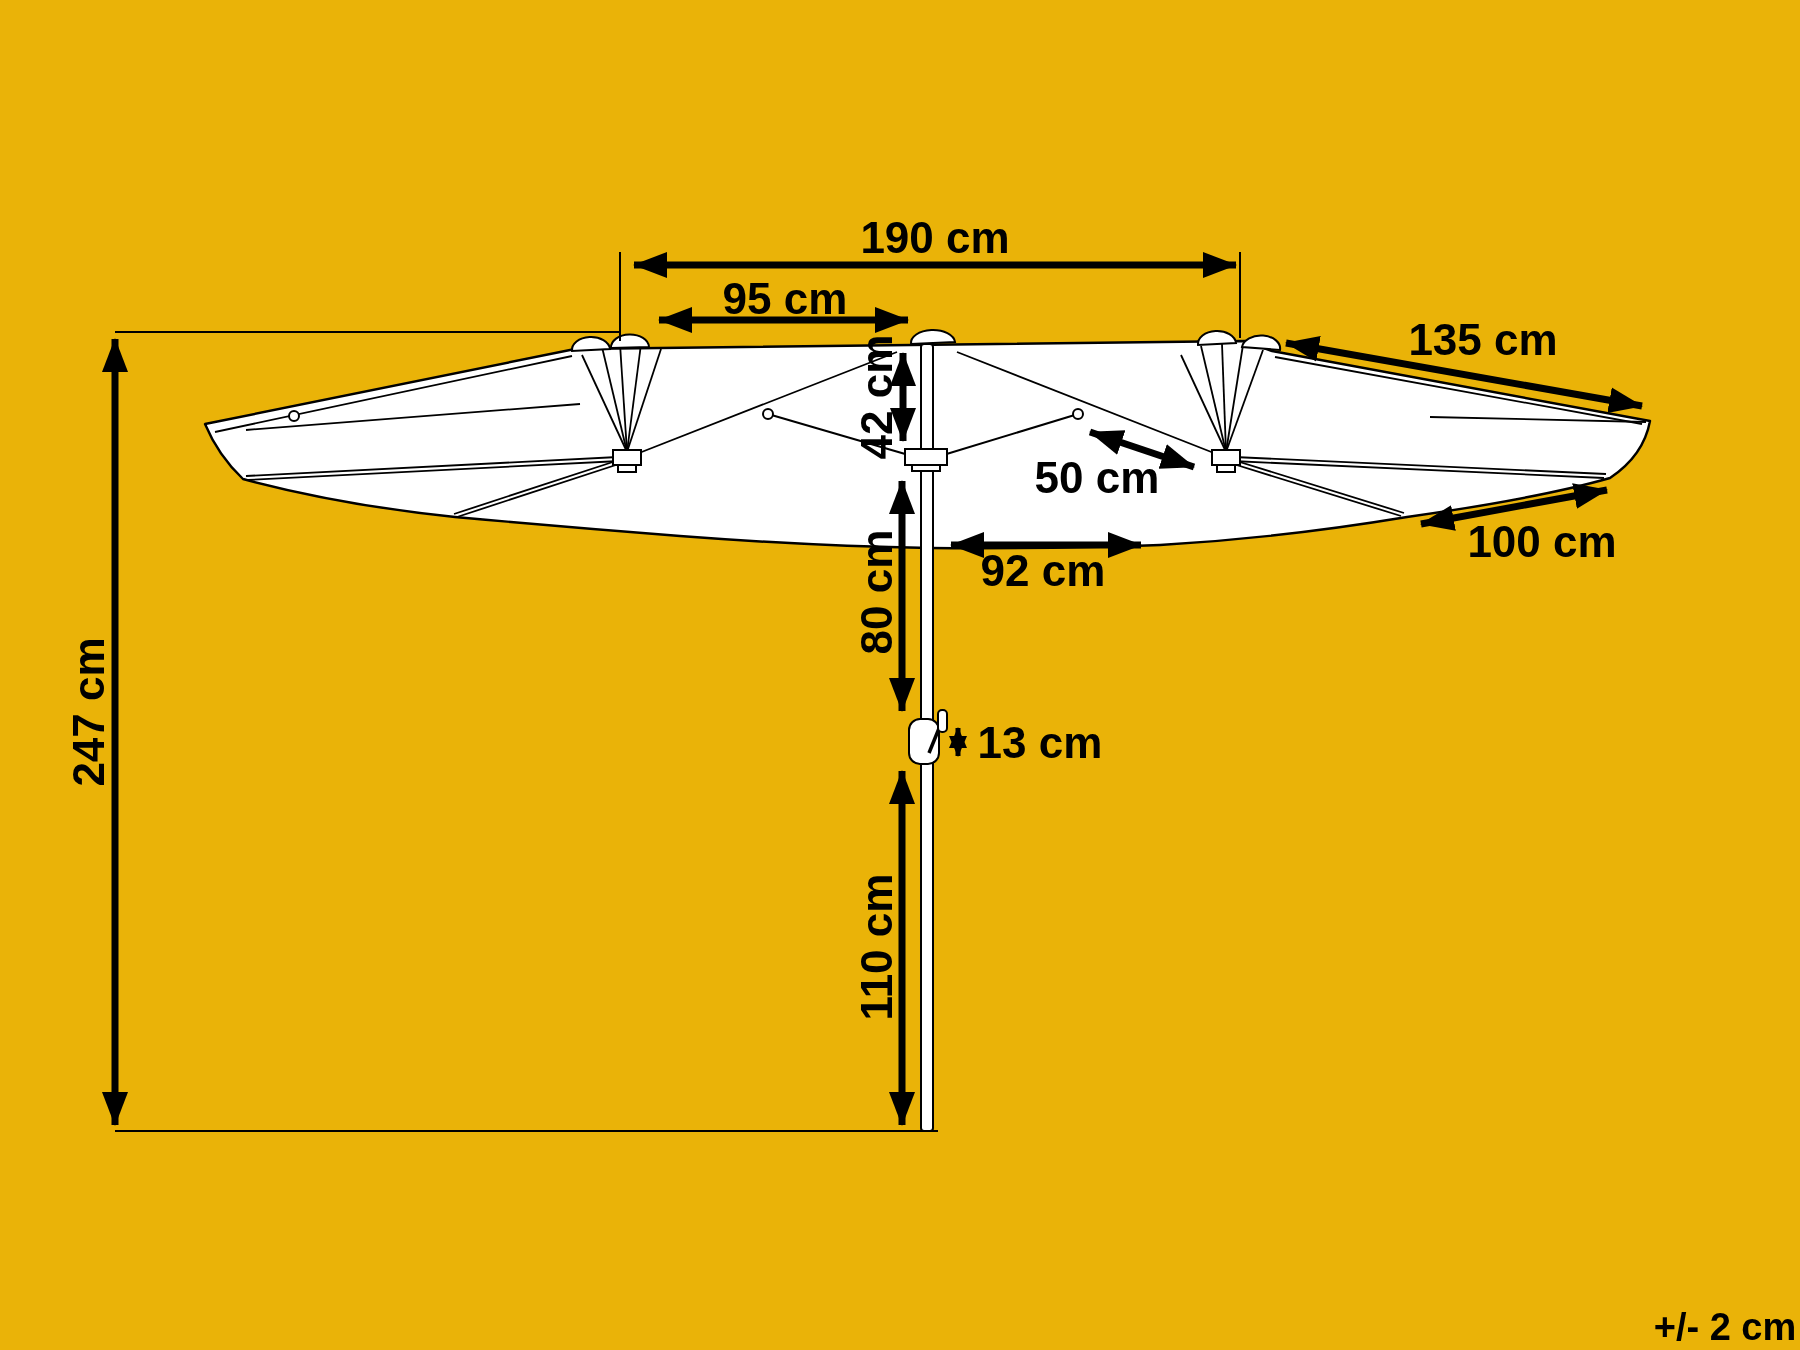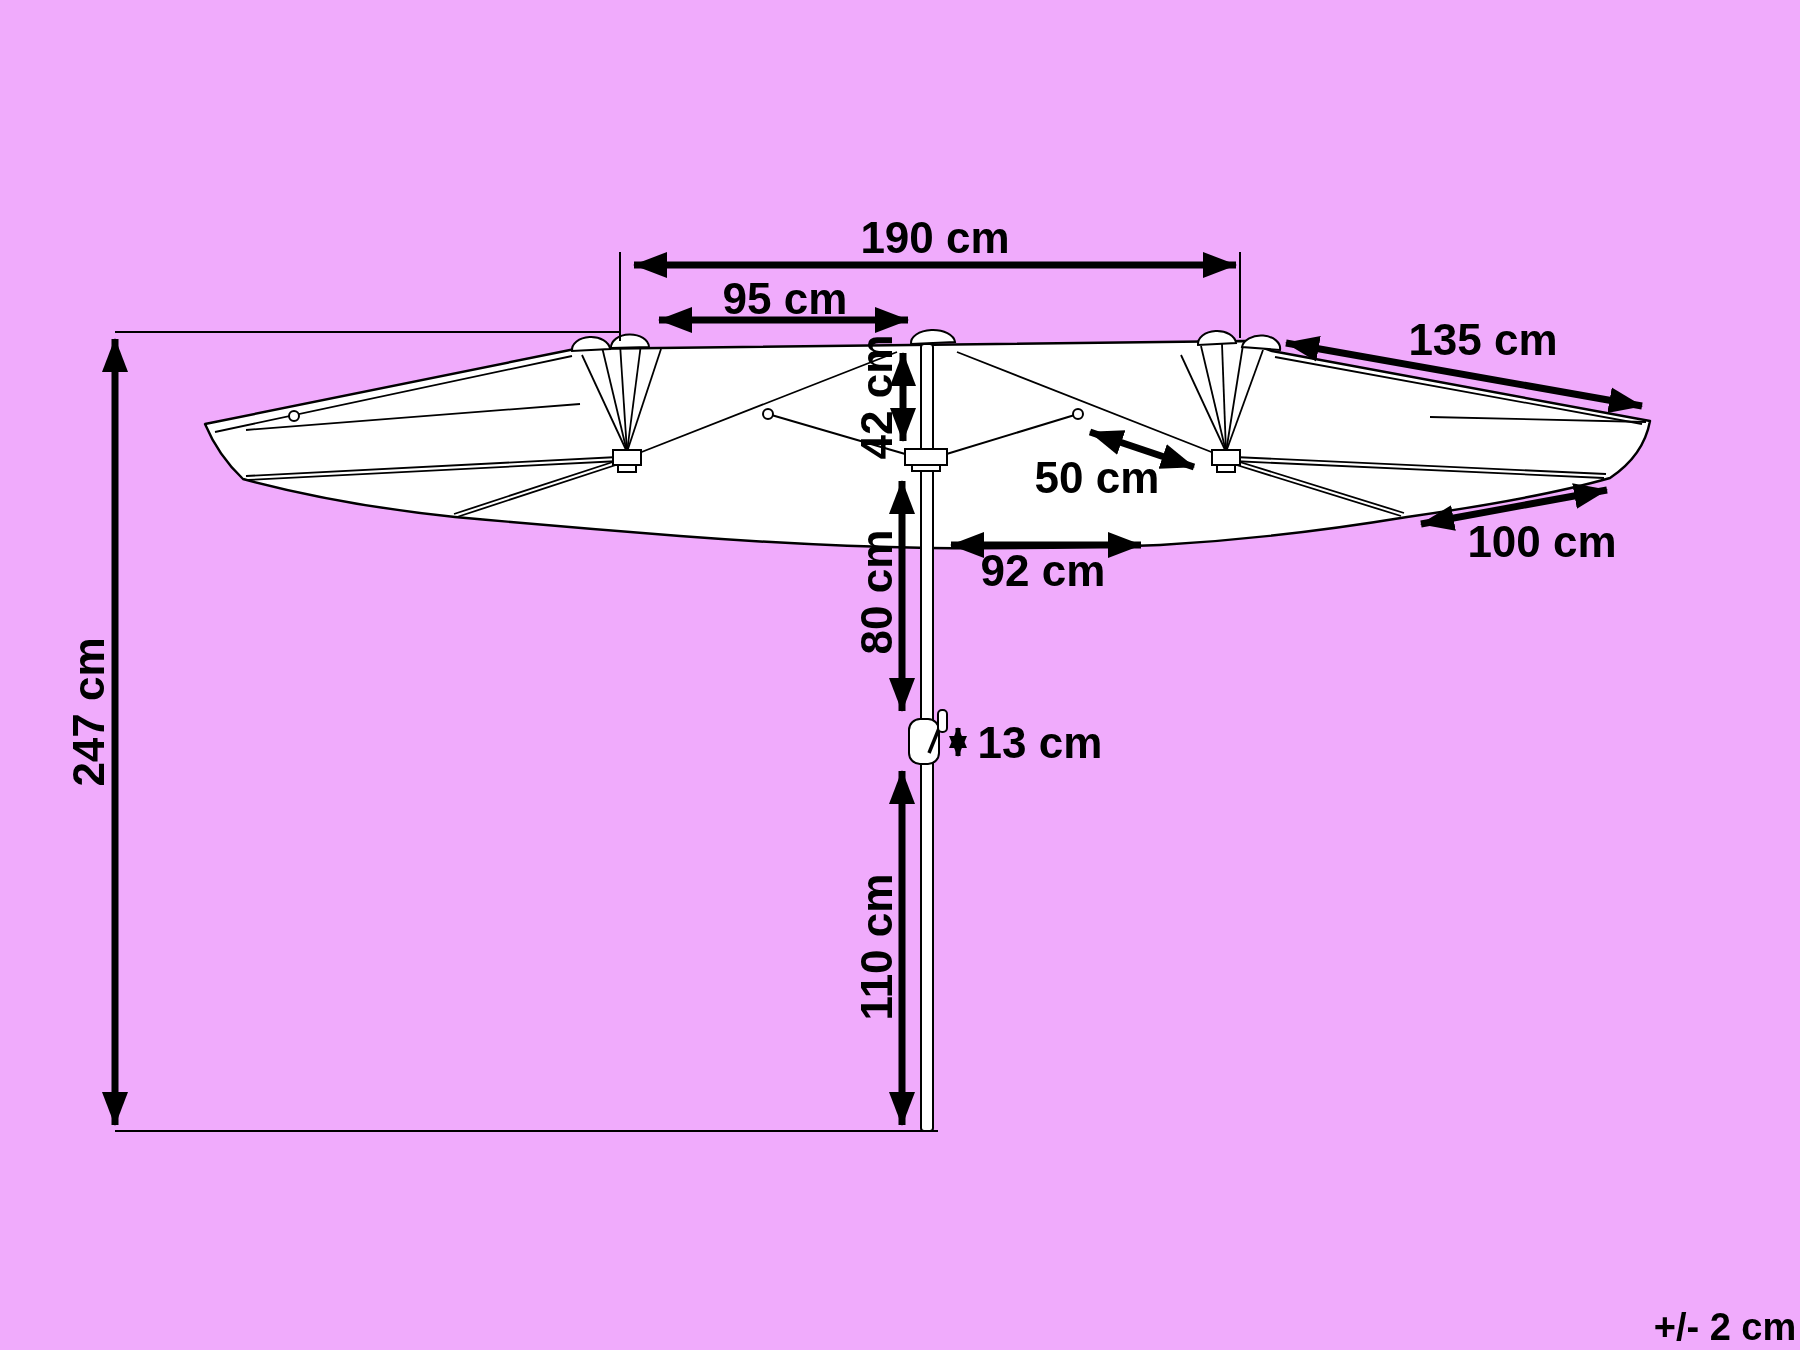--- a/index.html
+++ b/index.html
@@ -4,21 +4,21 @@
 <style>
   html, body {
     margin: 0;
     padding: 0;
     background: #ffffff;
   }
   .stage {
     position: relative;
     width: 1800px;
     height: 1350px;
-    background: #f0abfc;
+    background: #eab308;
     overflow: hidden;
     font-family: "Liberation Sans", sans-serif;
   }
   svg { display: block; }
   .dim-label {
     font-family: "Liberation Sans", sans-serif;
     font-weight: bold;
     font-size: 44px;
     fill: #000000;
   }

